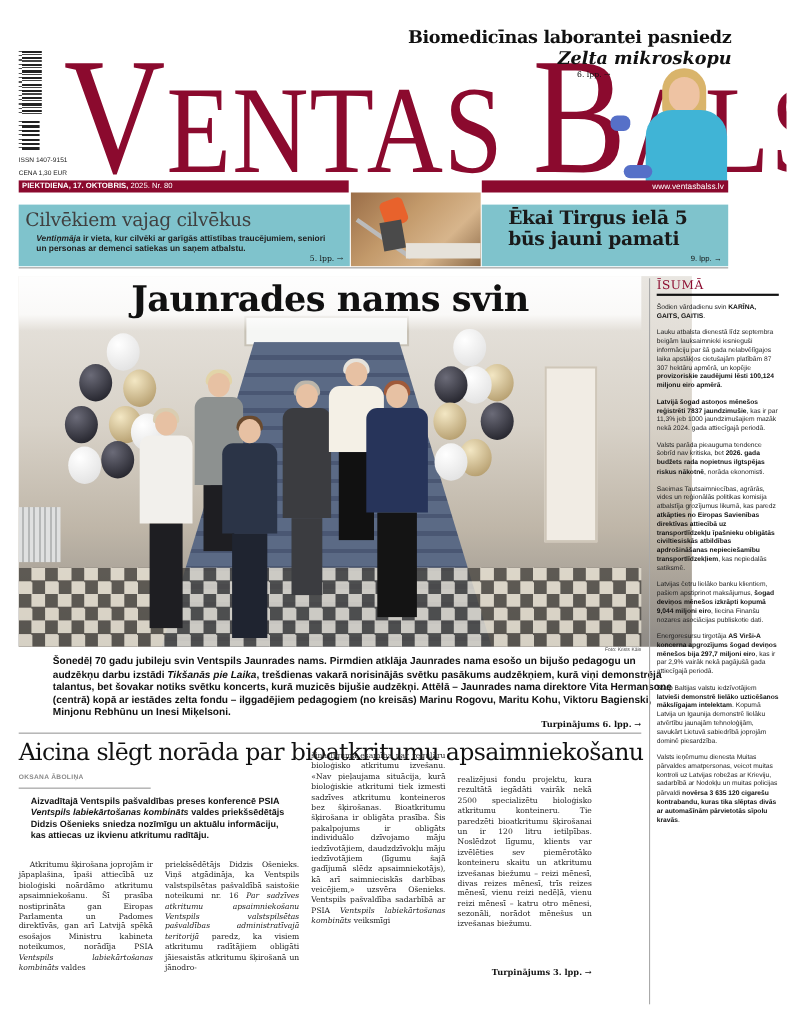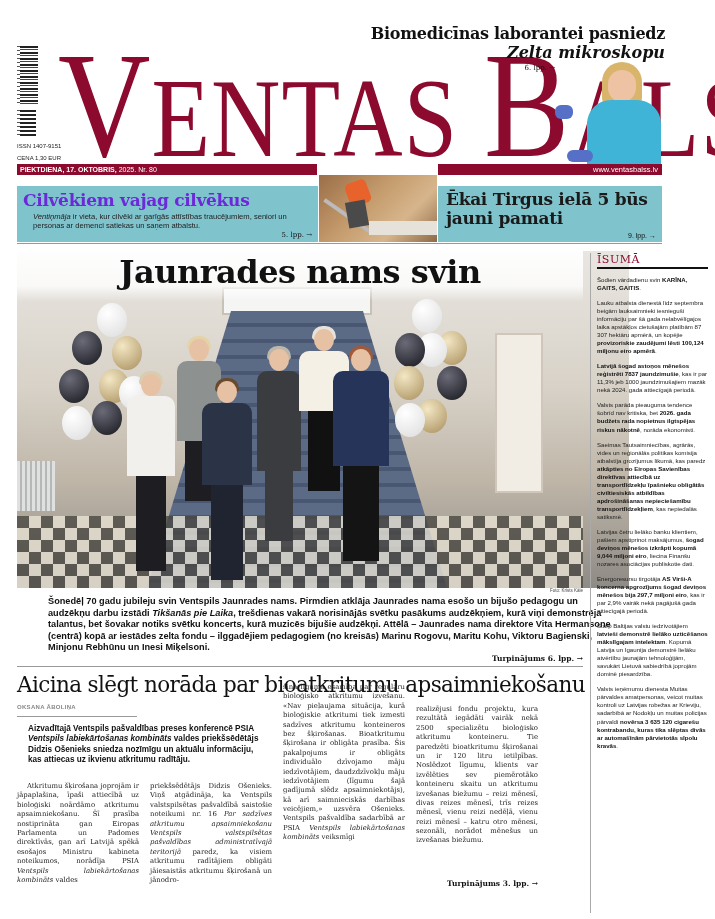--- a/index.html
+++ b/index.html
@@ -35,30 +35,30 @@
   .nurse .glove1 { position:absolute; left: 0; top: 45px; width: 18px; height: 14px; background:#5670c8; border-radius: 6px; }
   .nurse .glove2 { position:absolute; left: 12px; top: 90px; width: 26px; height: 12px; background:#5670c8; border-radius: 6px; }
 
   .dateline { position: absolute; left: 17px; top: 164px; width: 300px; height: 11px; background: #8b0a2e; color: #fff;
     font-size: 7px; padding-left: 3px; line-height: 11px; }
   .dateline b { font-weight: bold; }
   .urlbar { position: absolute; left: 438px; top: 164px; width: 224px; height: 11px; background: #8b0a2e; color: #fff;
     font-size: 7.5px; text-align: right; padding-right: 4px; line-height: 11px; }
 
   .promo-left { position: absolute; left: 17px; top: 186px; width: 301px; height: 56px; background: #7fc3cc; padding: 4px 6px; }
-  .promo-left .h { font-family: "DejaVu Serif", serif; font-weight: bold; font-size: 17px; color: #6d28d9; letter-spacing: -0.3px; }
-  .promo-left .sub { font-size: 7.6px; font-weight: normal; color: #222; margin-left: 10px; margin-top: 2px; line-height: 1.25; width: 270px; }
+  .promo-left .h { font-family: "DejaVu Serif", serif; font-weight: normal; font-size: 17px; color: #404040; letter-spacing: -0.3px; }
+  .promo-left .sub { font-size: 7.6px; font-weight: bold; color: #222; margin-left: 10px; margin-top: 2px; line-height: 1.25; width: 270px; }
   .promo-left .page { position: absolute; right: 6px; bottom: 3px; font-size: 7px; font-family:"DejaVu Serif", serif; }
   .promo-photo { position: absolute; left: 319px; top: 175px; width: 118px; height: 67px; overflow: hidden;
     background: linear-gradient(135deg, #9b6e48 0%, #c39a6b 40%, #d7b58c 70%, #8c6a48 100%); }
   .promo-photo .worker { position:absolute; left: 28px; top: 6px; width: 22px; height: 24px; background:#e8622c; border-radius: 5px; transform: rotate(-20deg); }
   .promo-photo .legs { position:absolute; left: 28px; top: 26px; width: 20px; height: 26px; background:#4a4a4a; transform: rotate(-10deg); }
   .promo-photo .beam { position:absolute; left: 50px; top: 46px; width: 68px; height: 14px; background:#e6e2da; }
   .promo-photo .ladder { position:absolute; left: 0; top: 40px; width: 60px; height: 4px; background:#bbb; transform: rotate(35deg); }
-  .promo-right { position: absolute; left: 438px; top: 186px; width: 224px; height: 56px; background: #7fc3cc; padding: 4px 8px; }
+  .promo-right { position: absolute; left: 438px; top: 186px; width: 224px; height: 56px; background: #7fc3cc; padding: 4px 24px; }
   .promo-right .h { font-family: "DejaVu Serif", serif; font-weight: bold; font-size: 17px; color: #1a1a1a; line-height: 1.1; letter-spacing: -0.3px; }
   .promo-right .page { position: absolute; right: 6px; bottom: 3px; font-size: 7px; font-family:Liberation Sans, sans-serif; }
   .rule-top { position: absolute; left: 17px; top: 243px; width: 645px; height: 1px; background: #999; }
 
   
   .photo { position: absolute; left: 17px; top: 251px; width: 612px; height: 337px; overflow: hidden;
     background: linear-gradient(180deg, #e9e6e1 0%, #d8d2c8 40%, #bfb6a8 68%, #8e8a85 100%); }
   .photo .window { position:absolute; left: 205px; top: 36px; width: 150px; height: 28px; background:#f5f6f4; border: 2px solid #c8c2b6; }
   .photo .stairs { position:absolute; left: 130px; top: 60px; width: 300px; height: 277px;
     background: repeating-linear-gradient(180deg, #5b6a85 0 12px, #4a5773 12px 16px); clip-path: polygon(28% 0, 72% 0, 100% 100%, 0 100%); }

